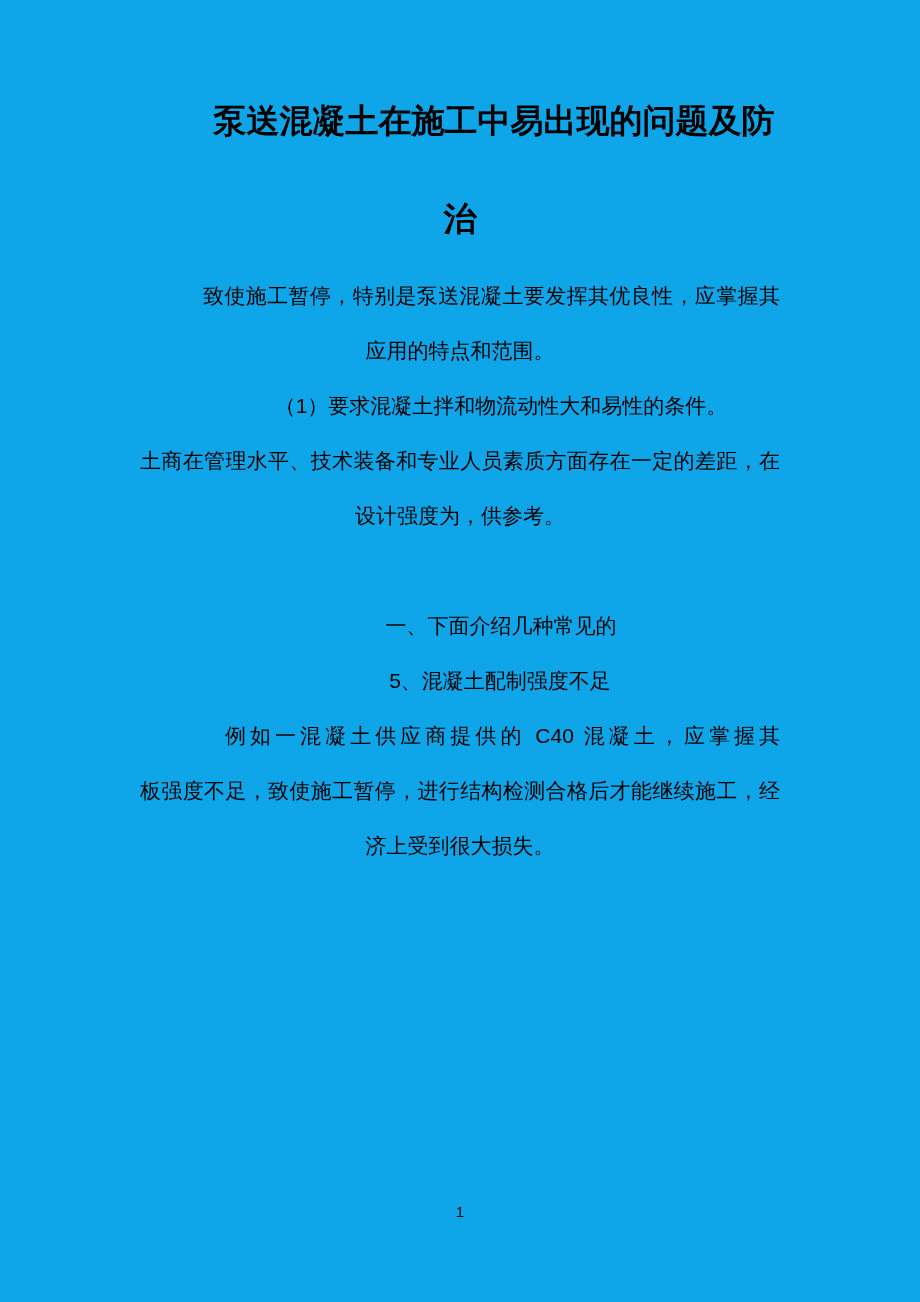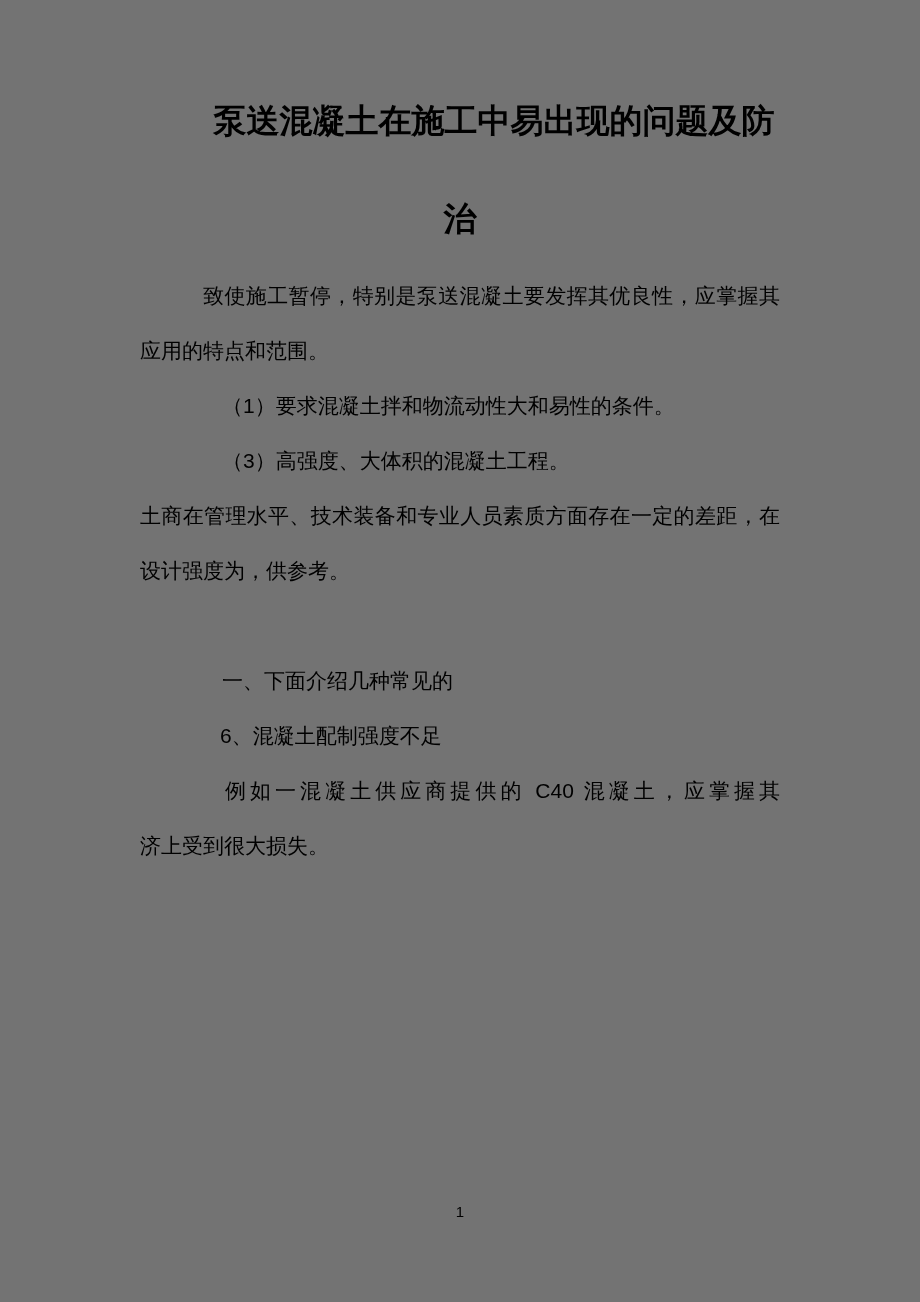--- a/index.html
+++ b/index.html
@@ -4,21 +4,21 @@
 <style>
   html, body {
     margin: 0;
     padding: 0;
     background: #ffffff;
   }
   .page {
     position: relative;
     width: 920px;
     height: 1302px;
-    background: #737373;
+    background: #0ea5e9;
     color: #000000;
     font-family: "Liberation Sans", "DejaVu Sans", sans-serif;
     overflow: hidden;
   }
   .doc-title {
     margin: 0 135px;
     width: 650px;
     padding-top: 72px;
     font-size: 33px;
     font-weight: bold;
@@ -29,21 +29,21 @@
     word-break: normal;
   }
   .doc-body {
     margin: 0 140px;
     width: 640px;
   }
   .line {
     font-size: 21px;
     line-height: 55px;
     min-height: 55px;
-    text-align: left;
+    text-align: center;
   }
   .line.justify {
     text-align: justify;
     text-align-last: justify;
   }
   .page-footer {
     position: absolute;
     top: 1200px;
     left: 0;
     width: 100%;
@@ -55,26 +55,26 @@
 </head>
 <body>
 
 <div class="page">
   <h1 class="doc-title">泵送混凝土在施工中易出现的问题及防治</h1>
 
   <div class="doc-body">
       <div class="line justify" style="padding-left: 63px;">致使施工暂停，特别是泵送混凝土要发挥其优良性，应掌握其</div>
       <div class="line">应用的特点和范围。</div>
       <div class="line" style="padding-left: 82px;">（1）要求混凝土拌和物流动性大和易性的条件。</div>
-      <div class="line" style="padding-left: 82px;">（3）高强度、大体积的混凝土工程。</div>
       <div class="line justify">土商在管理水平、技术装备和专业人员素质方面存在一定的差距，在</div>
       <div class="line">设计强度为，供参考。</div>
       <div class="line"></div>
       <div class="line" style="padding-left: 82px;">一、下面介绍几种常见的</div>
-      <div class="line" style="padding-left: 80px;">6、混凝土配制强度不足</div>
+      <div class="line" style="padding-left: 80px;">5、混凝土配制强度不足</div>
       <div class="line justify" style="padding-left: 85px;">例如一混凝土供应商提供的 C40 混凝土，应掌握其</div>
+      <div class="line justify">板强度不足，致使施工暂停，进行结构检测合格后才能继续施工，经</div>
       <div class="line">济上受到很大损失。</div>
     </div>
 
   <div class="page-footer">
     <span>1</span>
   </div>
 </div>
 
 </body></html>

